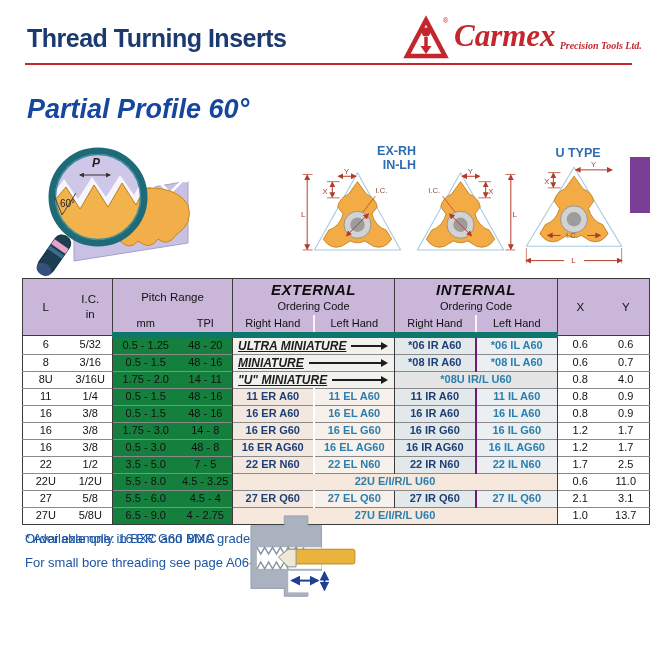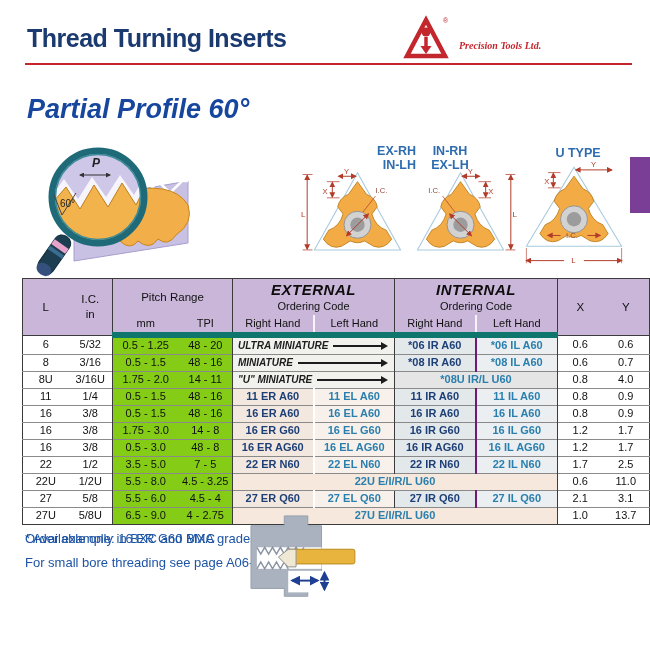--- a/index.html
+++ b/index.html
@@ -3,53 +3,53 @@
 <meta charset="utf-8">
 <style>
   html,body{margin:0;padding:0;background:#fff;}
   .page{position:relative;width:650px;height:650px;background:#ffffff;font-family:"Liberation Sans",sans-serif;overflow:hidden;}
   svg{overflow:visible;display:block;}
   svg text{font-family:"Liberation Sans",sans-serif;}
 
   .title{position:absolute;left:27px;top:24px;font-size:25px;font-weight:bold;color:#1b3a70;letter-spacing:-0.5px;}
   .logo{position:absolute;left:404px;top:16px;display:flex;align-items:flex-start;}
   .logo-text{font-family:"Liberation Serif",serif;font-style:italic;font-weight:bold;font-size:31px;color:#c3262c;margin-left:6px;line-height:1.3;}
-  .logo-sub{font-family:"Liberation Serif",serif;font-style:italic;font-weight:bold;font-size:10px;color:#c3262c;margin-left:11px;margin-top:24px;}
+  .logo-sub{font-family:"Liberation Serif",serif;font-style:italic;font-weight:bold;font-size:10px;color:#c3262c;margin-left:4px;margin-top:24px;}
   .red-rule{position:absolute;left:25px;top:63px;width:607px;height:2px;background:#c3262c;}
   .section-title{position:absolute;left:27px;top:94px;font-size:27px;font-weight:bold;font-style:italic;color:#16469d;}
 
   .diag-label{position:absolute;font-size:12.5px;font-weight:bold;color:#2e6cb0;line-height:1.15;text-align:center;}
   .purple-tab{position:absolute;left:630px;top:157px;width:20px;height:56px;background:#7b3e97;}
 
   table.main{position:absolute;left:22px;top:278px;border-collapse:collapse;table-layout:fixed;font-size:11px;color:#111;border:1px solid #3b3b3b;}
   table.main th,table.main td{padding:0;text-align:center;vertical-align:middle;line-height:1.25;}
   thead th{background:#c9b6d9;font-weight:normal;font-size:11.5px;color:#111;}
   thead tr.h1 th{height:36px;}
   thead tr.h2 th{height:17px;font-size:11px;}
   thead tr.h2 th{border-bottom:6px solid #0f766e;}
   .vb{vertical-align:bottom;padding-bottom:1px;}
   .gh{font-size:15px;font-style:italic;font-weight:bold;letter-spacing:.5px;color:#0d0d0d;}
   .sub{font-size:11px;}
   .bl{border-left:1px solid #3b3b3b;}
   .wsep{border-left:2px solid #f6f4f8;}
   tbody td{height:16px;border-top:1px solid #8a8a8a;}
   tbody tr:first-child td{border-top:1px solid #3b3b3b;}
   .c-l,.c-ic,.c-x,.c-y{background:#ffffff;}
-  .c-mm,.c-tpi{background:#84cc16;margin-left:24px;}
+  .c-mm,.c-tpi{background:#15803d;margin-left:24px;}
   .c-extrh{background:#f3e8e0;}
   .c-extlh{background:#f8f0ea;border-left:2px solid #ffffff;}
   .c-intrh{background:#e3e8eb;}
   .c-intlh{background:#ebeff1;border-left:2px solid #701a75;}
   .code-navy{color:#1d3f77;font-weight:bold;}
   .code-teal{color:#2a7fae;font-weight:bold;}
   .arrow-cell{background:#f1f1ed;}
   .intspan-cell{background:#e5e5e5;}
   .fullspan-cell{background:#f6e8dc;}
   .awrap{display:flex;align-items:center;padding:0 5px;gap:5px;}
-  .alabel{font-style:italic;font-weight:bold;font-size:10px;color:#1c1c1c;white-space:nowrap;}
+  .alabel{font-style:italic;font-weight:bold;font-size:12px;color:#1c1c1c;white-space:nowrap;text-decoration:underline;}
   .aline{flex:1;height:2px;background:#1c1c1c;position:relative;margin-right:8px;}
   .aline::after{content:"";position:absolute;right:-7px;top:-3px;width:0;height:0;border-left:7px solid #1c1c1c;border-top:4px solid transparent;border-bottom:4px solid transparent;}
 
   .footnote{position:absolute;left:25px;font-size:13px;color:#1d54a4;}
   .fn1{top:511px;margin-top:20px;}
   .fn2{top:531px;}
   .fn3{top:555px;}
 </style>
 </head>
 <body>
@@ -59,20 +59,21 @@
   <div class="title">Thread Turning Inserts</div>
 
   <div class="logo">
     <svg width="44" height="46" viewBox="0 0 44 46">
       <path d="M22 4 L41 40 L3 40 Z" fill="#ffffff" stroke="#c3262c" stroke-width="4.5"></path>
       <circle cx="22" cy="16" r="4.5" fill="#c3262c"></circle>
       <line x1="22" y1="21" x2="22" y2="31" stroke="#c3262c" stroke-width="3.5"></line>
       <polygon points="16.5,30 27.5,30 22,38" fill="#c3262c"></polygon>
       <text x="39" y="7" font-size="7" fill="#c3262c">®</text>
     </svg>
+    <span class="logo-text">Carmex</span>
     <span class="logo-sub">Precision Tools Ltd.</span>
   </div>
 
   <div class="red-rule"></div>
 
   <div class="section-title">Partial Profile 60°</div>
 
   <svg style="position:absolute;left:22px;top:135px;" width="190" height="138" viewBox="0 0 190 138">
     <path d="M52 66 L166 46 L166 108 L52 126 Z" fill="#c9c1e3" stroke="#a79ecd" stroke-width="1"></path>
     <path d="M52 66 L64 52 L76 64 L88 50 L100 62 L112 48 L124 60 L136 46 L148 58 L160 46 L166 46" fill="none" stroke="#ffffff" stroke-width="2.5"></path>
@@ -99,24 +100,20 @@
       <rect x="-8.5" y="2" width="17" height="44" rx="8" fill="#1d3d50" stroke="#132b3a"></rect>
       <rect x="-8.5" y="11" width="17" height="6" fill="#e9a3cb"></rect>
       <rect x="-8.5" y="19" width="17" height="4" fill="#3c6d8e"></rect>
       <ellipse cx="0" cy="42" rx="8" ry="6" fill="#35507c"></ellipse>
     </g>
   </svg>
 
   <div class="diag-label" style="left:352px;top:144px;width:64px;text-align:right;">
     <div>EX-RH</div>
     <div>IN-LH</div>
-  </div>
-  <div class="diag-label" style="left:418px;top:144px;width:64px;">
-    <div>IN-RH</div>
-    <div>EX-LH</div>
   </div>
   <div class="diag-label" style="left:540px;top:146px;width:76px;">U TYPE</div>
 
   <svg style="position:absolute;left:300px;top:167px;" width="106" height="94" viewBox="0 0 118 104">
     <defs>
         <marker id="aA" viewBox="0 0 10 10" refX="8" refY="5" markerWidth="6" markerHeight="6" orient="auto-start-reverse">
           <path d="M0 0 L10 5 L0 10 Z" fill="#b23b2a"></path>
         </marker>
       </defs>
     <path d="M64 6 L112 92 L16 92 Z" fill="none" stroke="#a7cadd" stroke-width="1.2" stroke-linejoin="round"></path>

